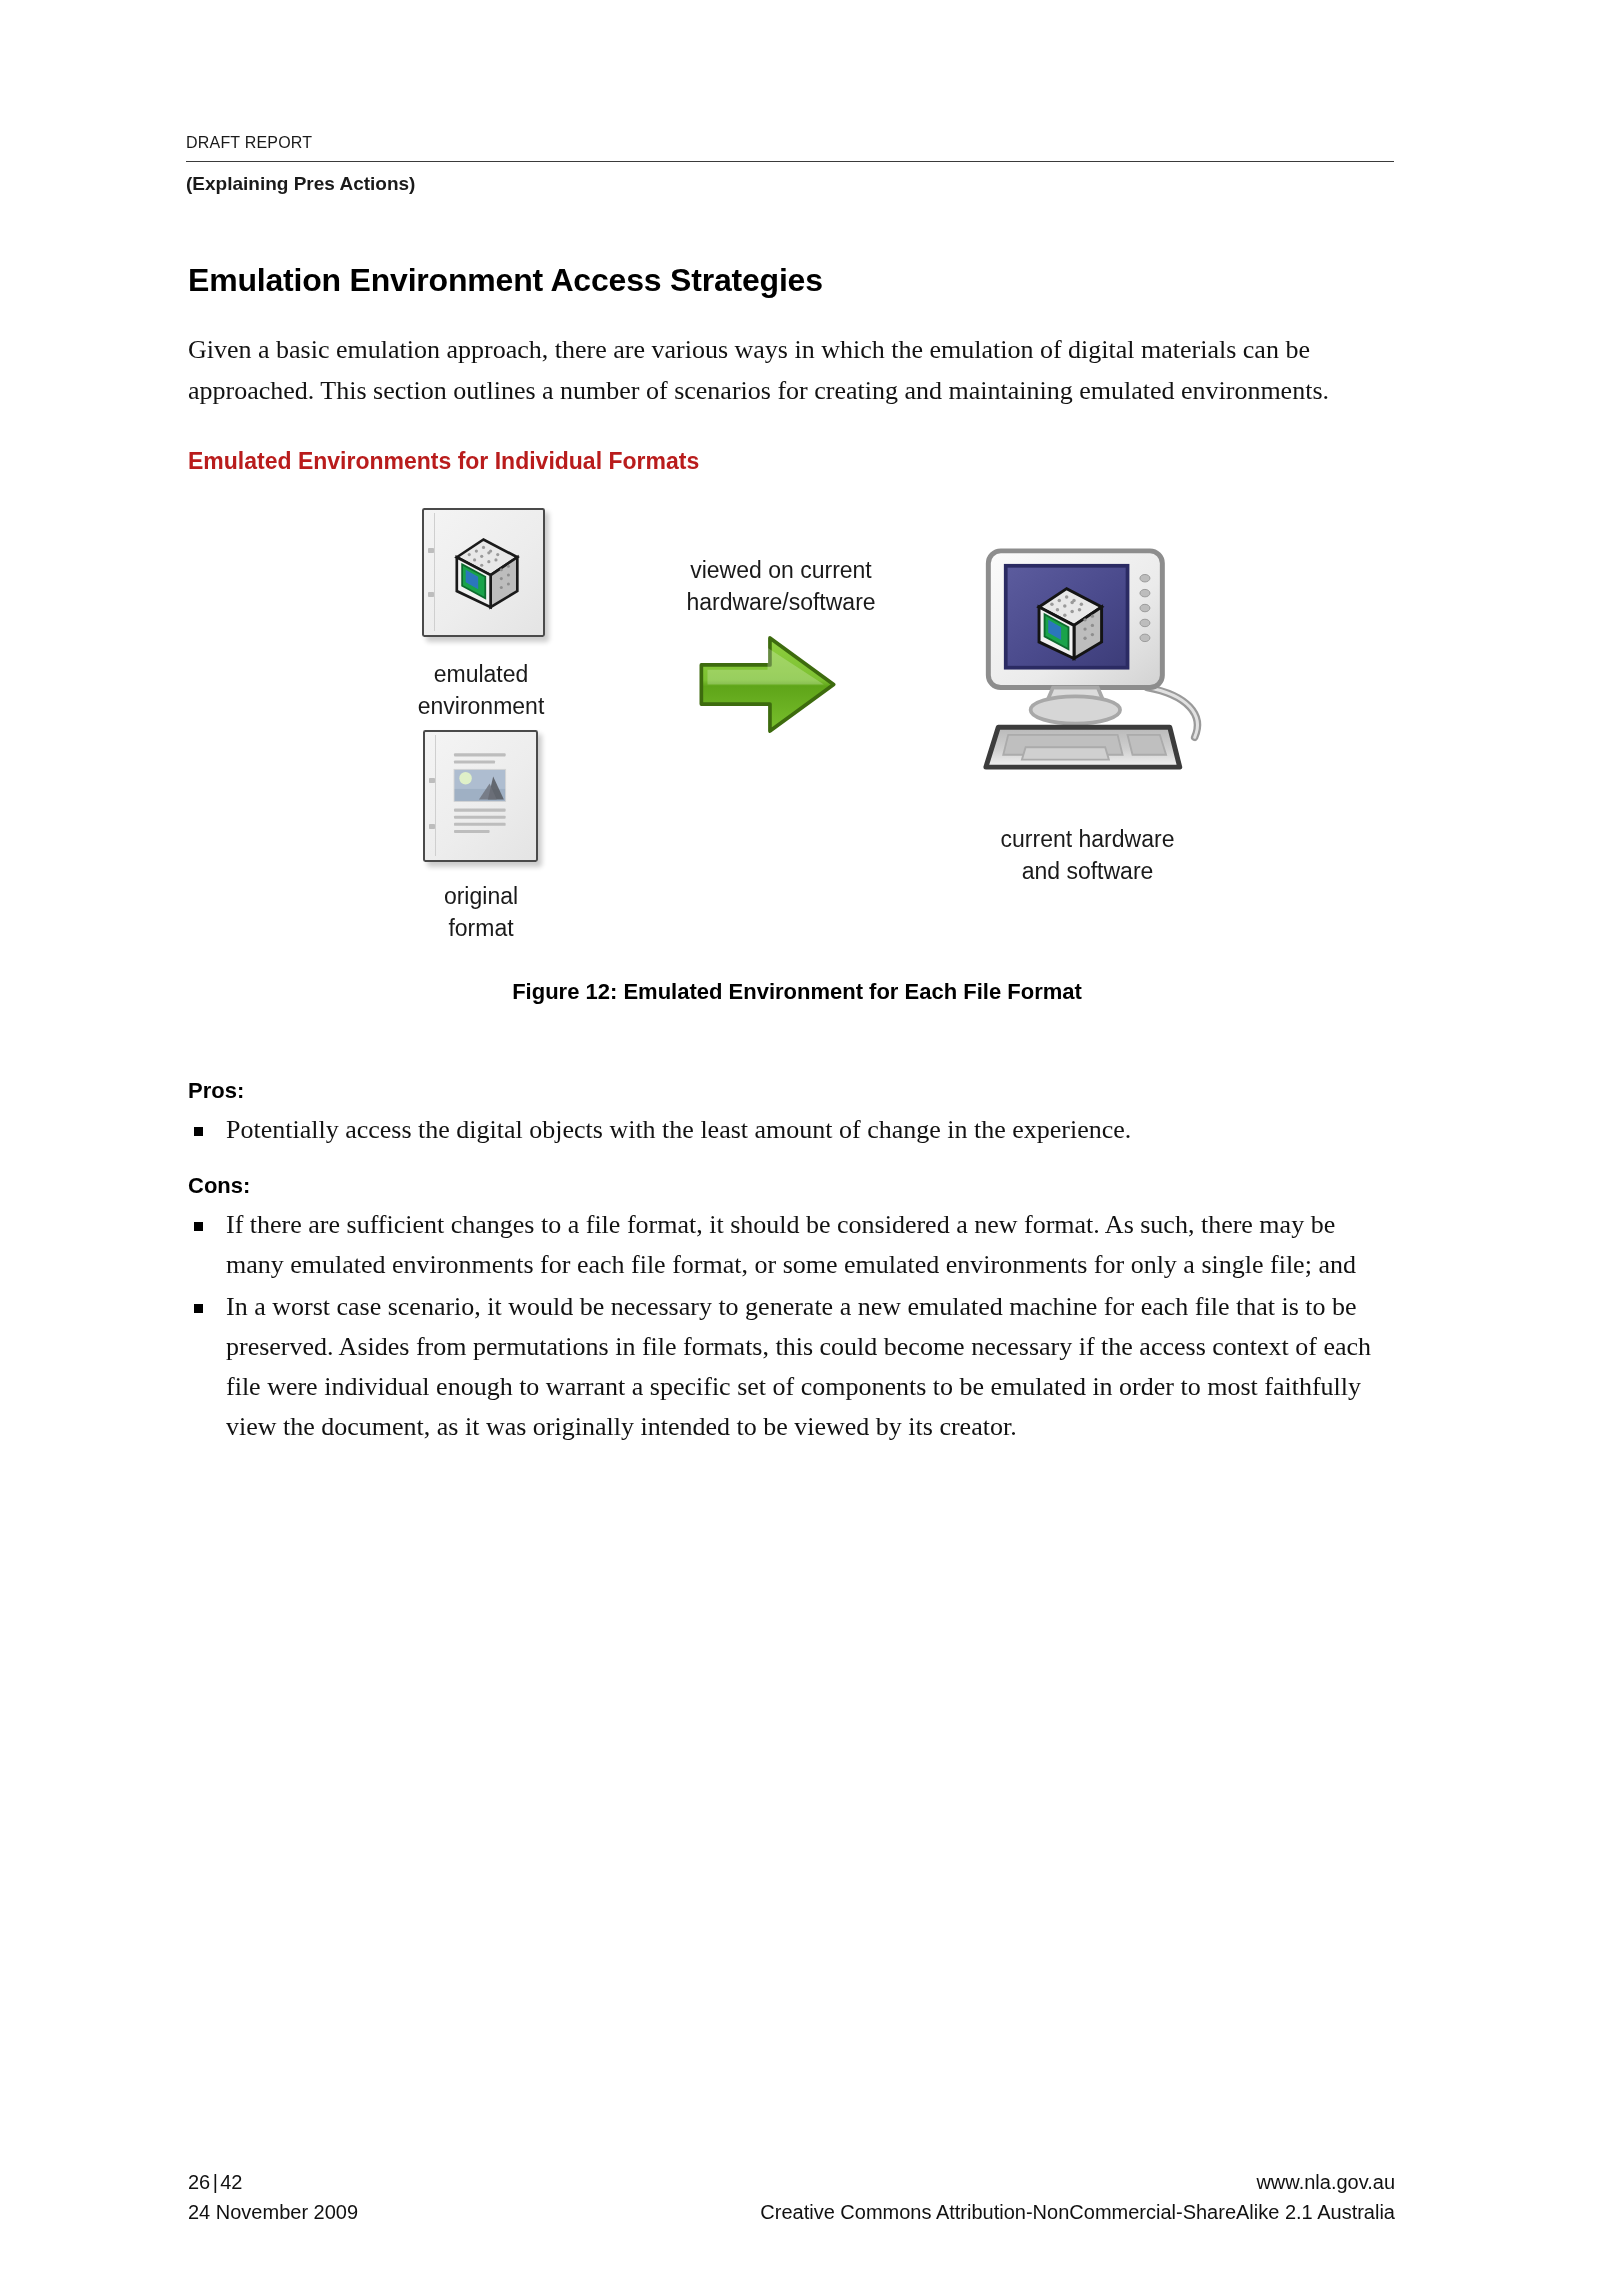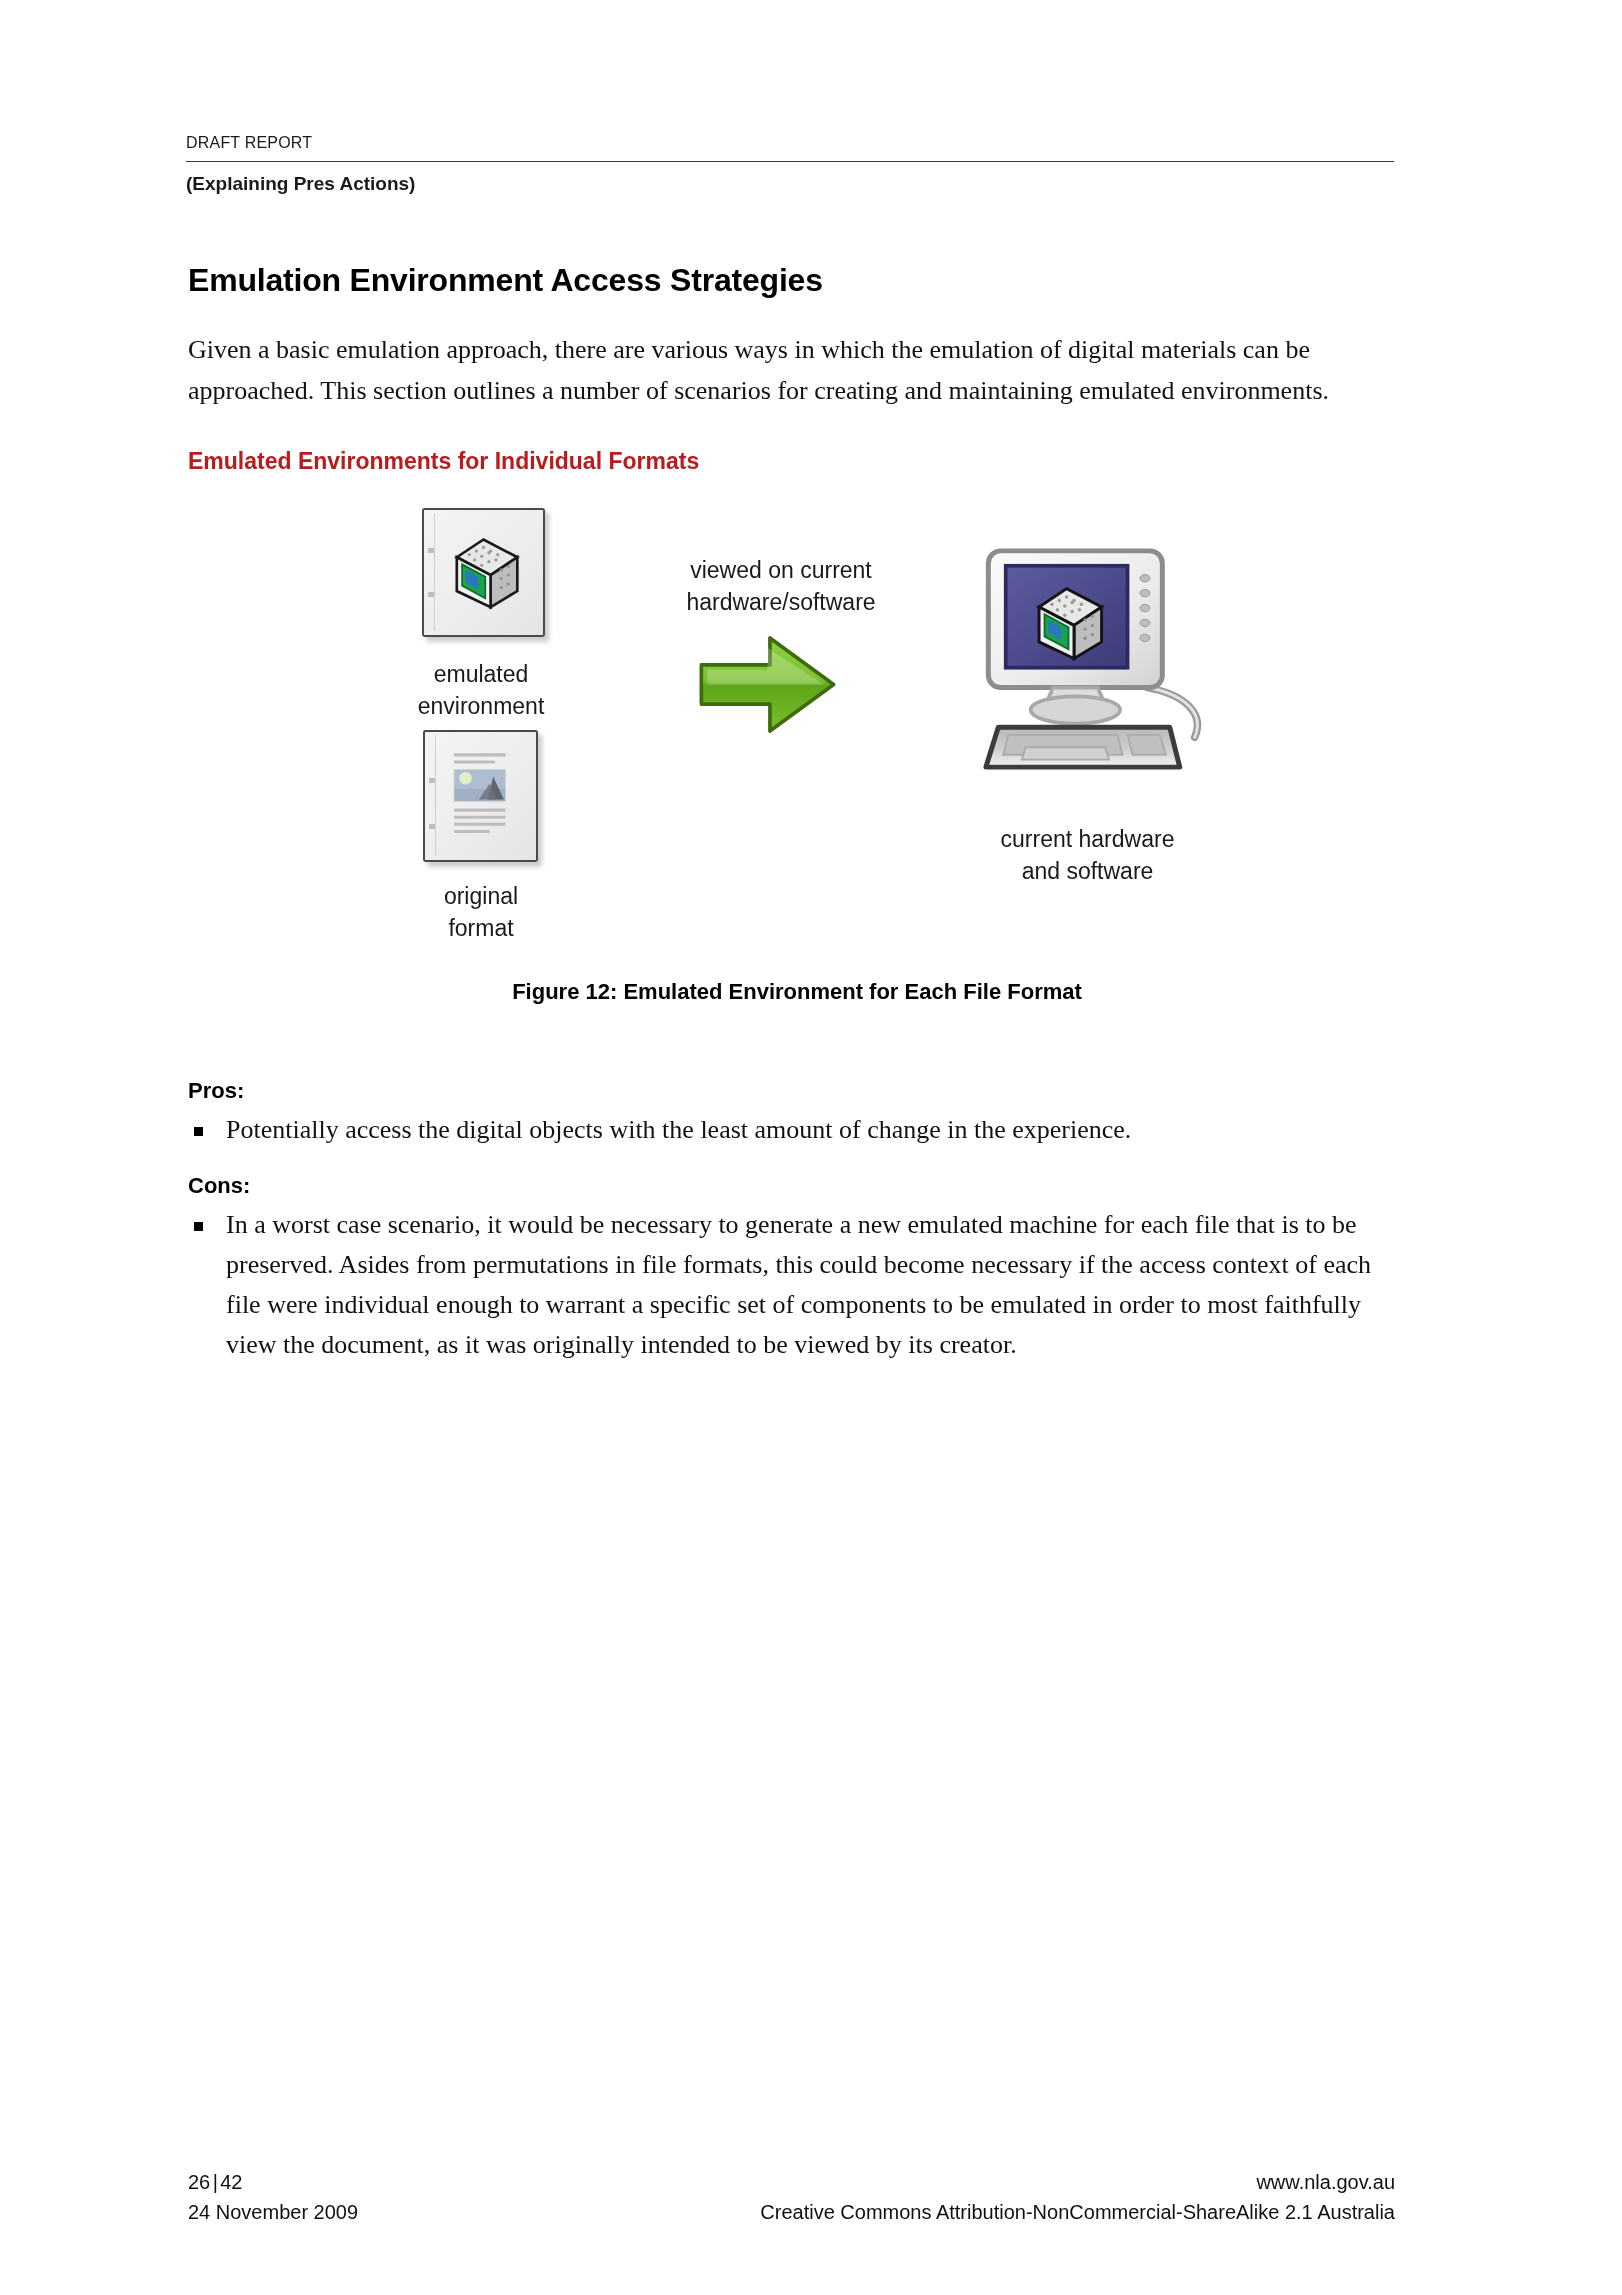--- a/index.html
+++ b/index.html
@@ -386,20 +386,21 @@
       <li>
         <span class="sq"></span>
         <span>Potentially access the digital objects with the least amount of change in the experience.</span>
       </li>
     </ul>
 
     <div class="label-bold">Cons:</div>
     <ul class="bullets">
       <li>
         <span class="sq"></span>
+        <span>If there are sufficient changes to a file format, it should be considered a new format. As such, there may be many emulated environments for each file format, or some emulated environments for only a single file; and</span>
       </li>
       <li>
         <span class="sq"></span>
         <span>In a worst case scenario, it would be necessary to generate a new emulated machine for each file that is to be preserved. Asides from permutations in file formats, this could become necessary if the access context of each file were individual enough to warrant a specific set of components to be emulated in order to most faithfully view the document, as it was originally intended to be viewed by its creator.</span>
       </li>
     </ul>
 
   </div>
 
   <div class="footer">

